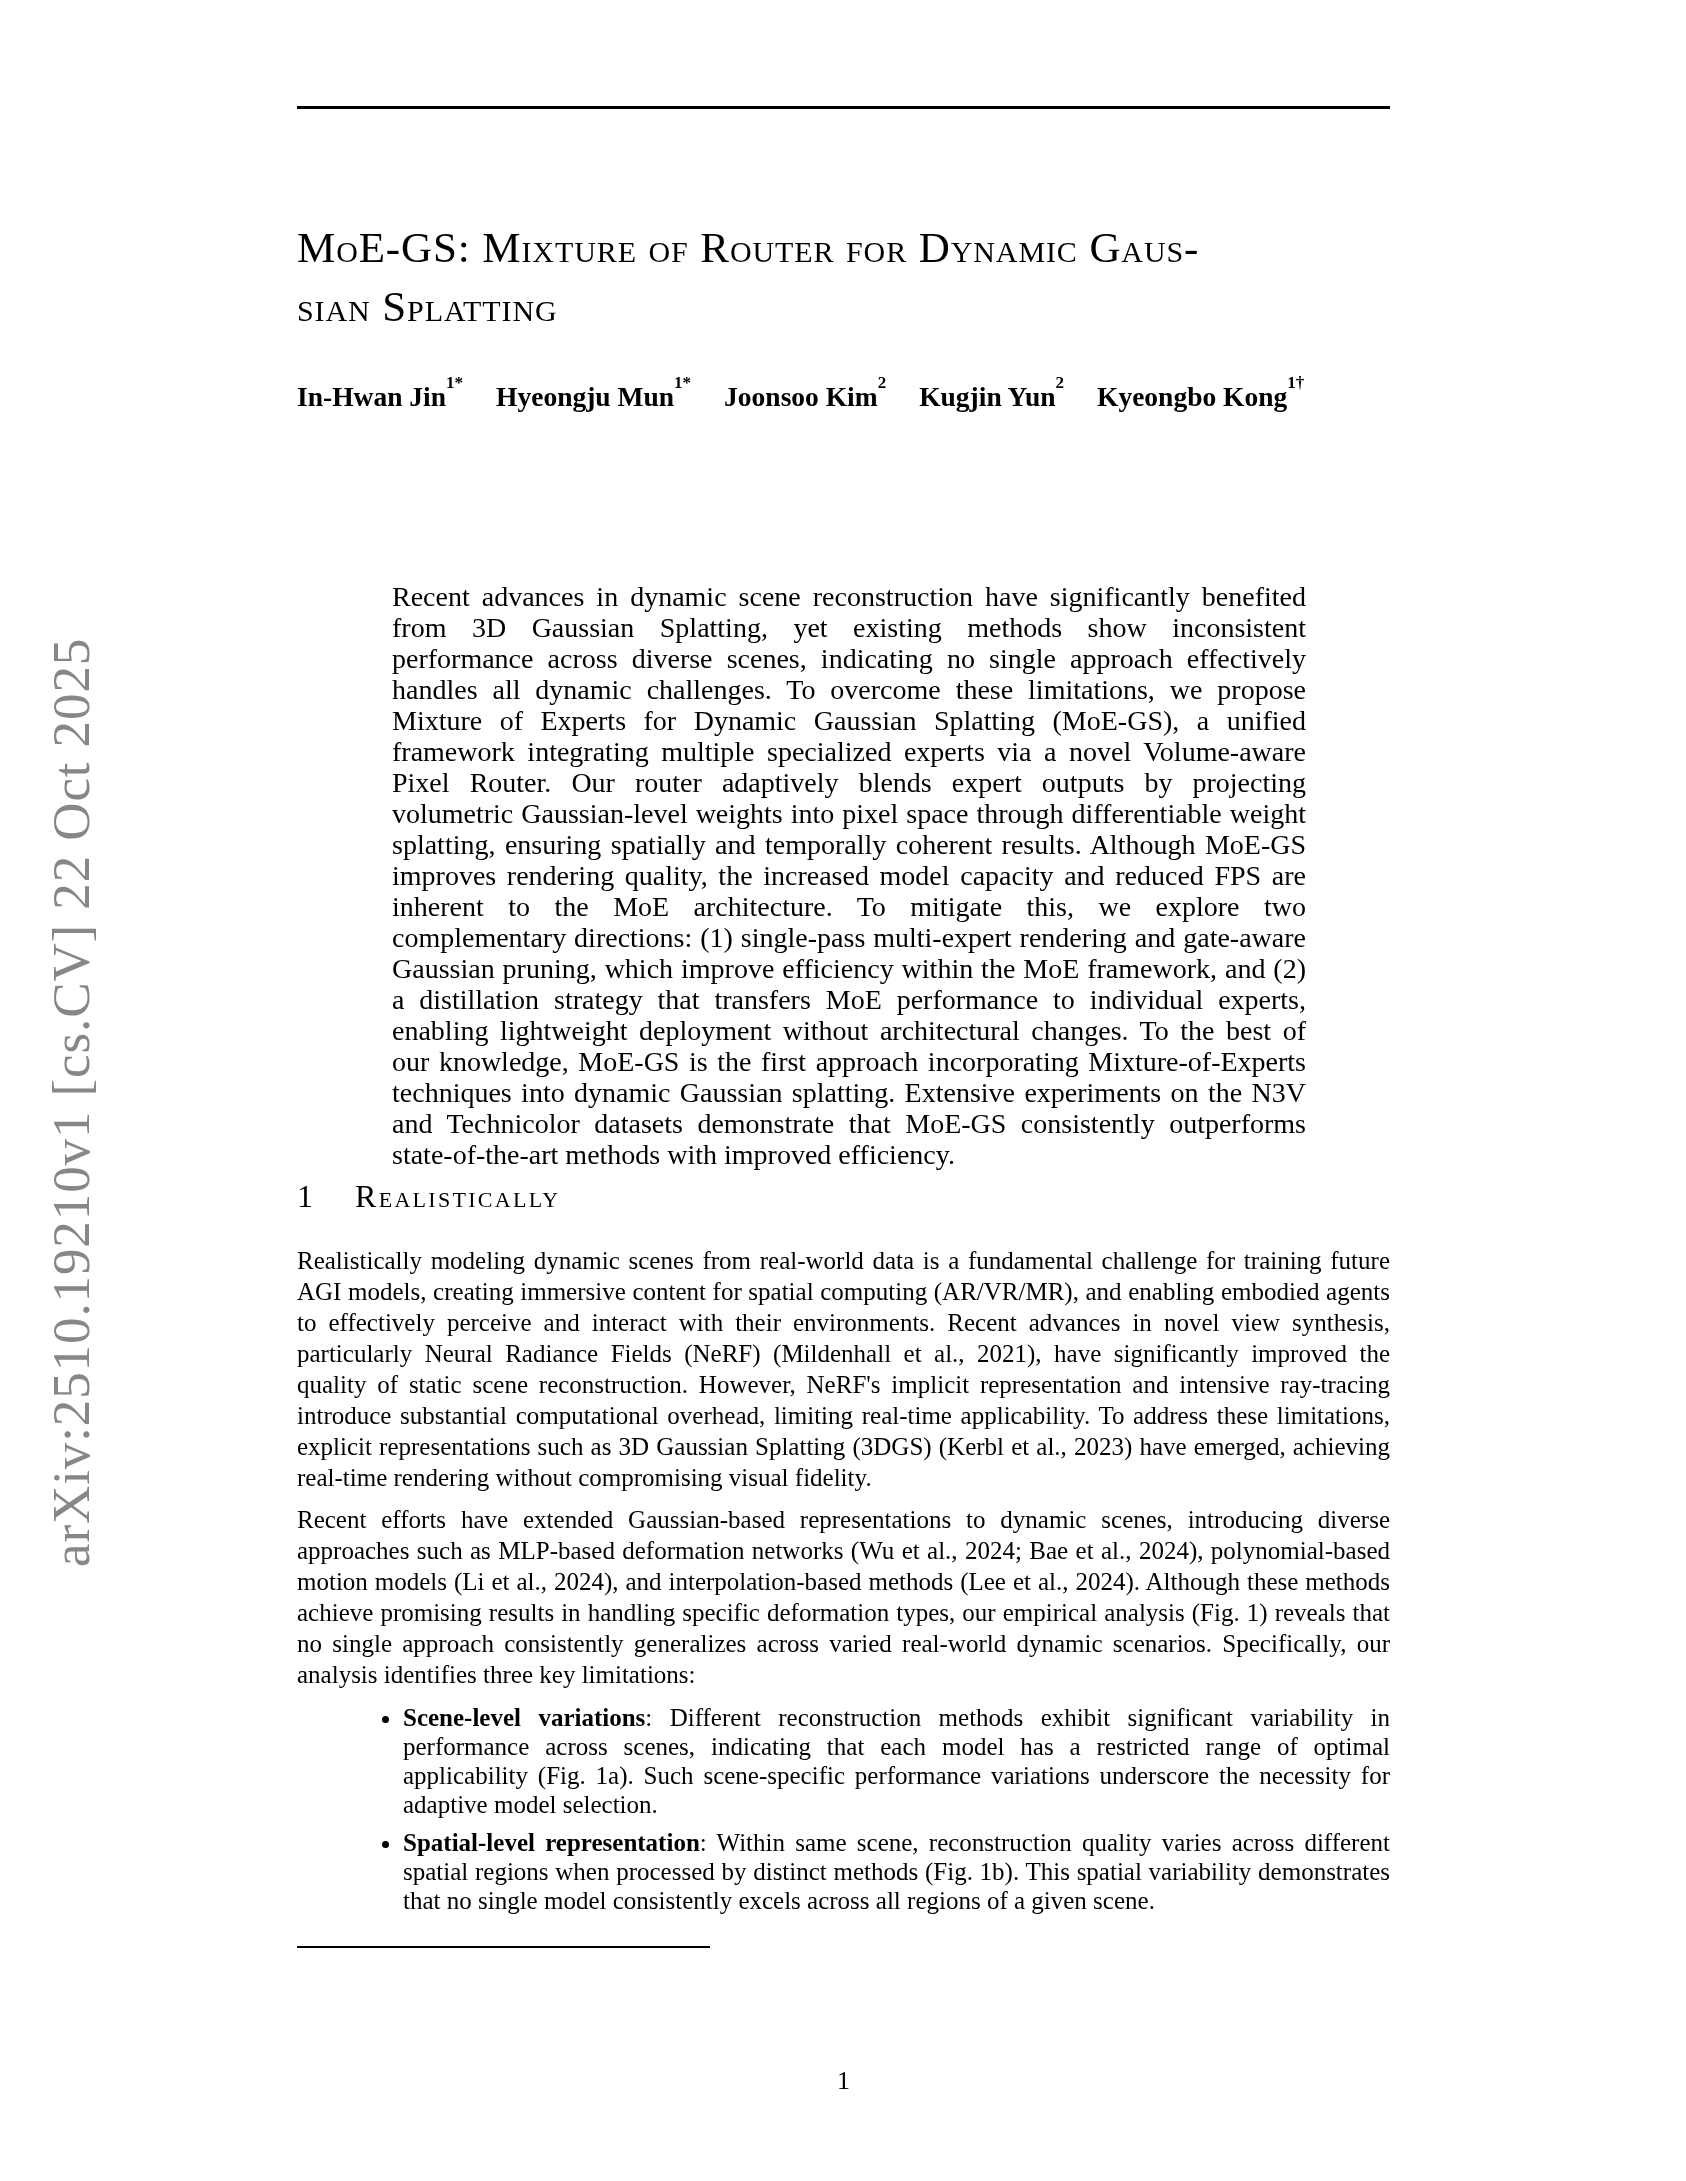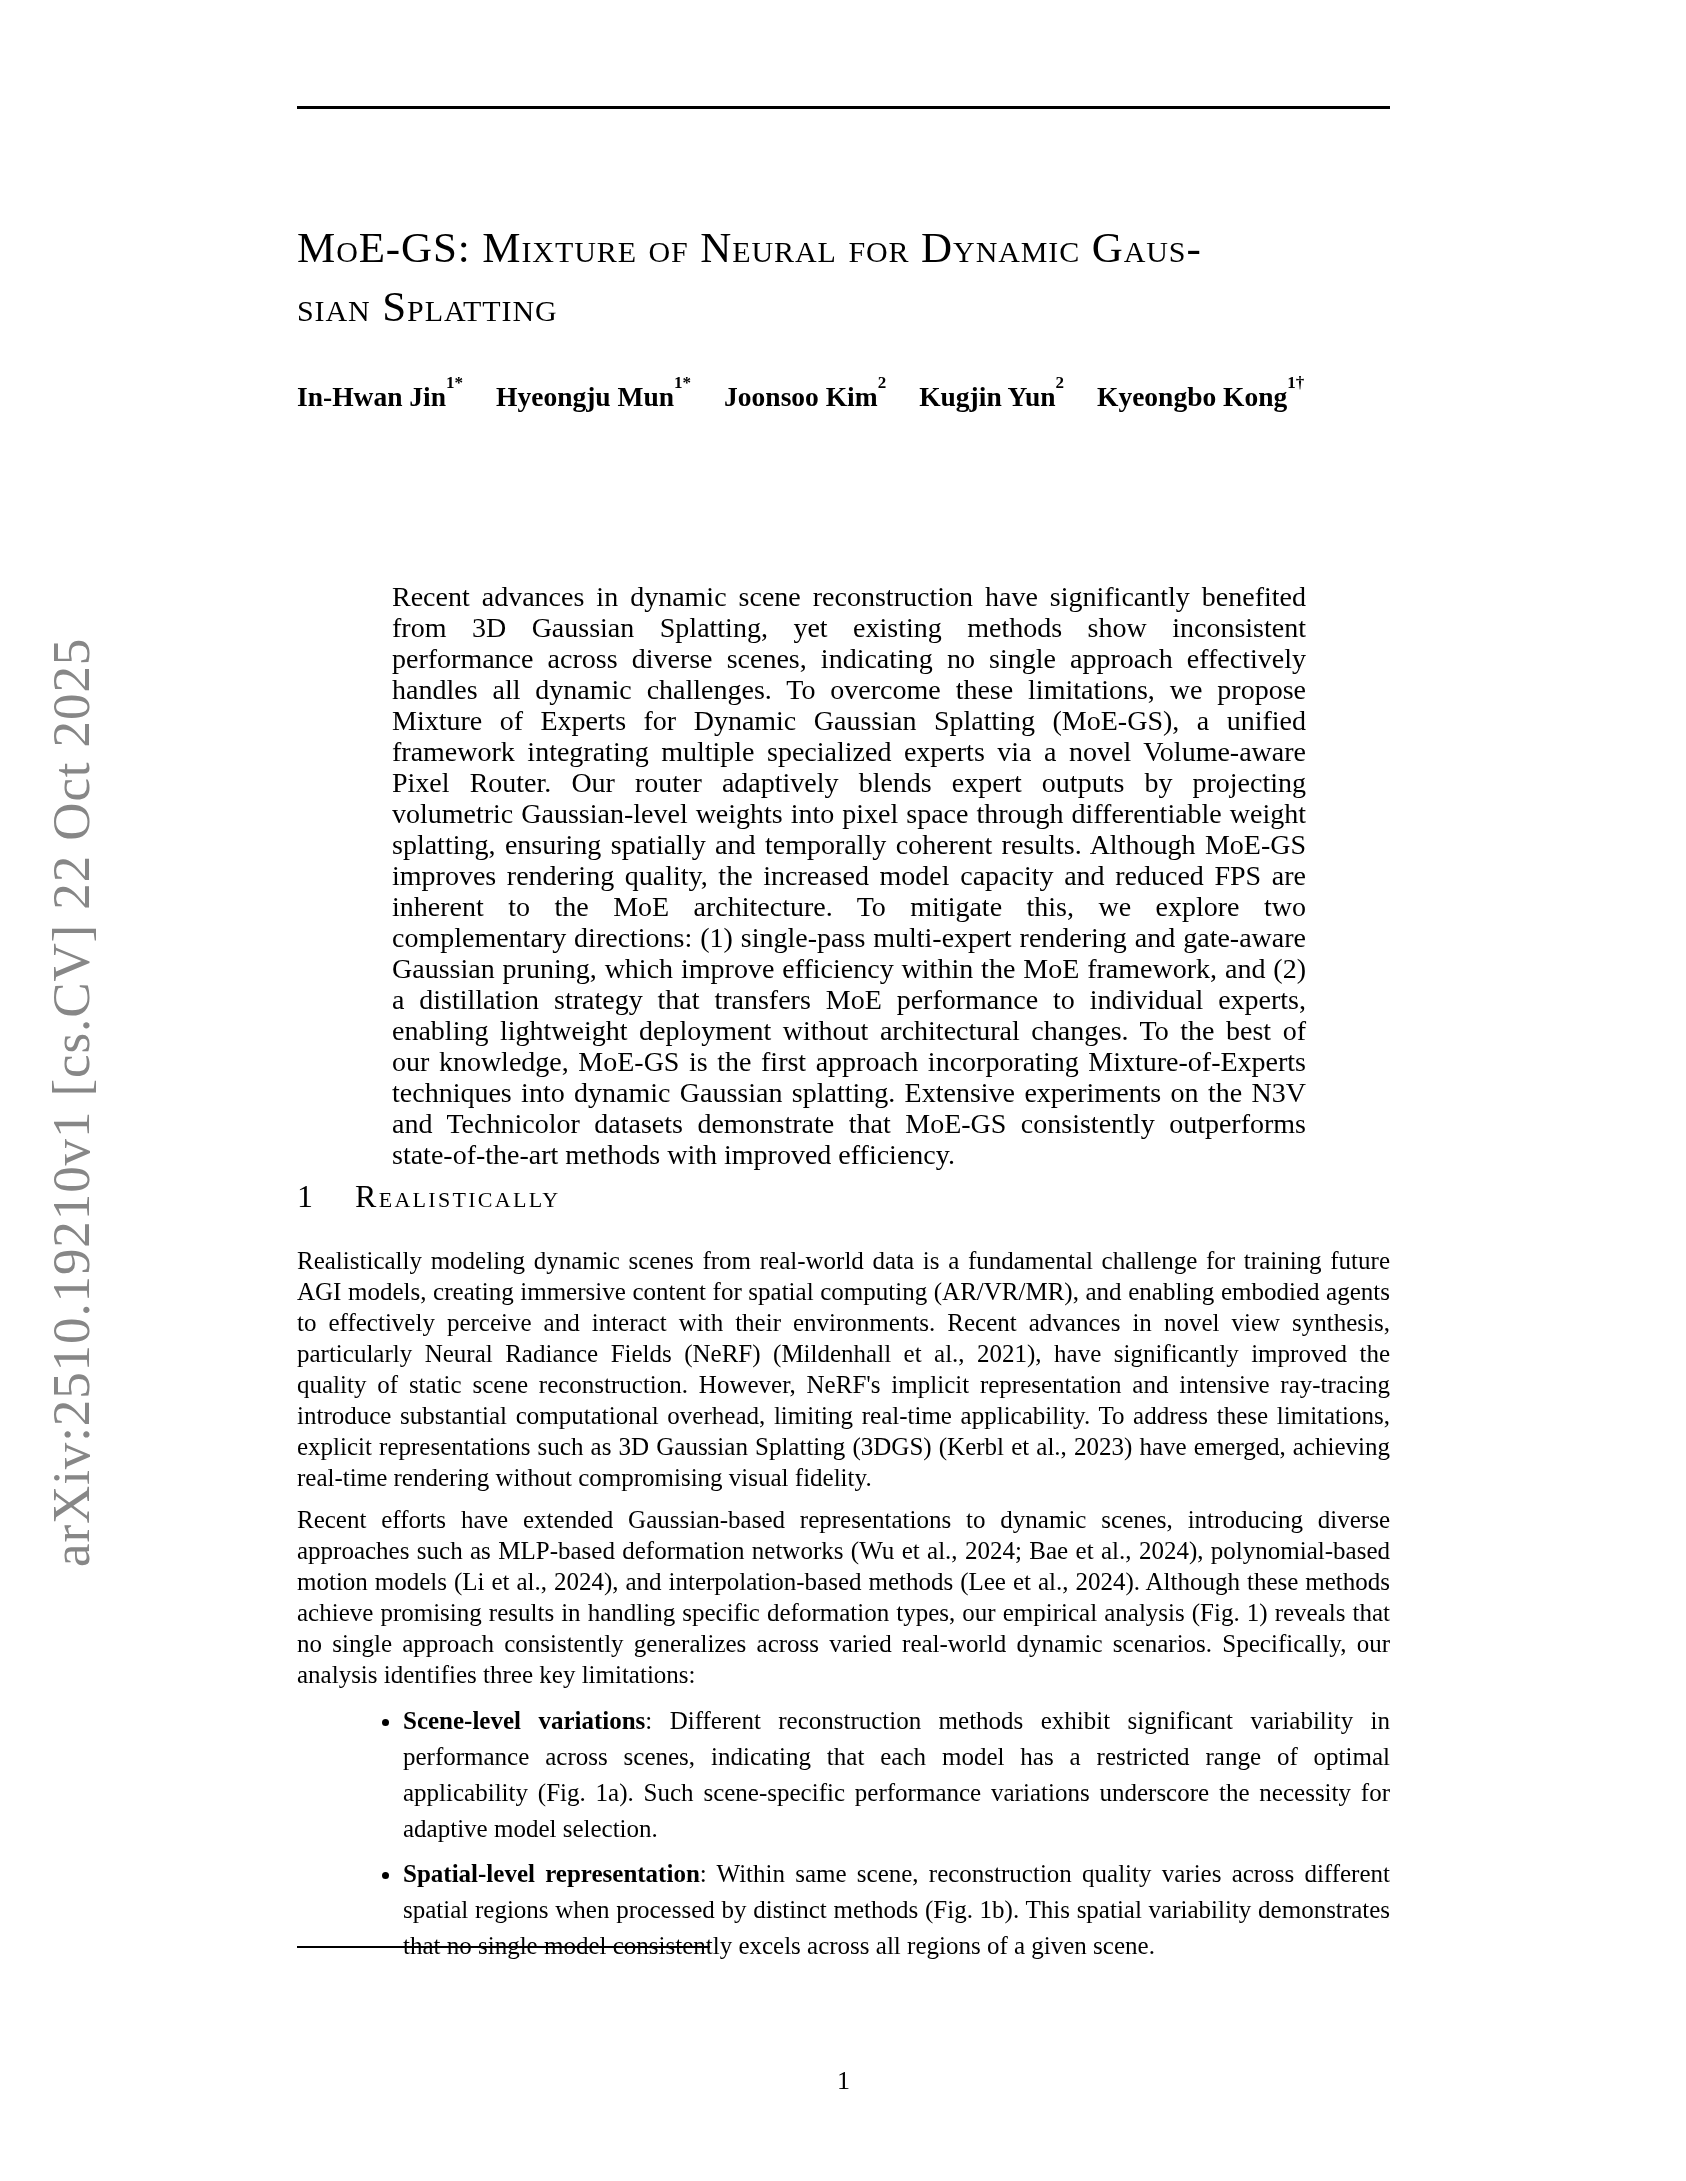--- a/index.html
+++ b/index.html
@@ -108,21 +108,21 @@
   }
   .paragraphs p:first-child{margin-top:29px;}
   ul.bullets{
     margin:13px 0 0 0;
     padding:0 0 0 106px;
     list-style:disc outside;
   }
   ul.bullets li{
     margin:9.2px 0 0 0;
     font-size:25px;
-    line-height:36px;
+    line-height:29px;
     text-align:justify;
   }
   .bullet-label{font-weight:bold;}
   .footnote-block{
     position:absolute;
     left:0;top:1946px;
     width:1093px;
   }
   .footnote-rule{
     width:413px;height:1.8px;
@@ -148,21 +148,21 @@
 <div class="page">
 
   <div class="watermark">arXiv:2510.19210v1  [cs.CV]  22 Oct 2025</div>
 
   <div class="content">
 
     <div class="top-rule"></div>
 
     <div class="title">
 
-    <div class="title-line">MoE-GS: Mixture of Neural for Dynamic Gaus-</div>
+    <div class="title-line">MoE-GS: Mixture of Router for Dynamic Gaus-</div>
         <div class="title-line">sian Splatting</div>
       </div>
 
     <div class="authors">
       
     <span class="author"><span>In-Hwan Jin</span><sup>1*</sup></span><span class="author"><span>Hyeongju Mun</span><sup>1*</sup></span><span class="author"><span>Joonsoo Kim</span><sup>2</sup></span><span class="author"><span>Kugjin Yun</span><sup>2</sup></span><span class="author"><span>Kyeongbo Kong</span><sup>1†</sup></span></div>
 
 
 
     <div class="abstract-body">Recent advances in dynamic scene reconstruction have significantly benefited from 3D Gaussian Splatting, yet existing methods show inconsistent performance across diverse scenes, indicating no single approach effectively handles all dynamic challenges. To overcome these limitations, we propose Mixture of Experts for Dynamic Gaussian Splatting (MoE-GS), a unified framework integrating multiple specialized experts via a novel Volume-aware Pixel Router. Our router adaptively blends expert outputs by projecting volumetric Gaussian-level weights into pixel space through differentiable weight splatting, ensuring spatially and temporally coherent results. Although MoE-GS improves rendering quality, the increased model capacity and reduced FPS are inherent to the MoE architecture. To mitigate this, we explore two complementary directions: (1) single-pass multi-expert rendering and gate-aware Gaussian pruning, which improve efficiency within the MoE framework, and (2) a distillation strategy that transfers MoE performance to individual experts, enabling lightweight deployment without architectural changes. To the best of our knowledge, MoE-GS is the first approach incorporating Mixture-of-Experts techniques into dynamic Gaussian splatting. Extensive experiments on the N3V and Technicolor datasets demonstrate that MoE-GS consistently outperforms state-of-the-art methods with improved efficiency.</div>

